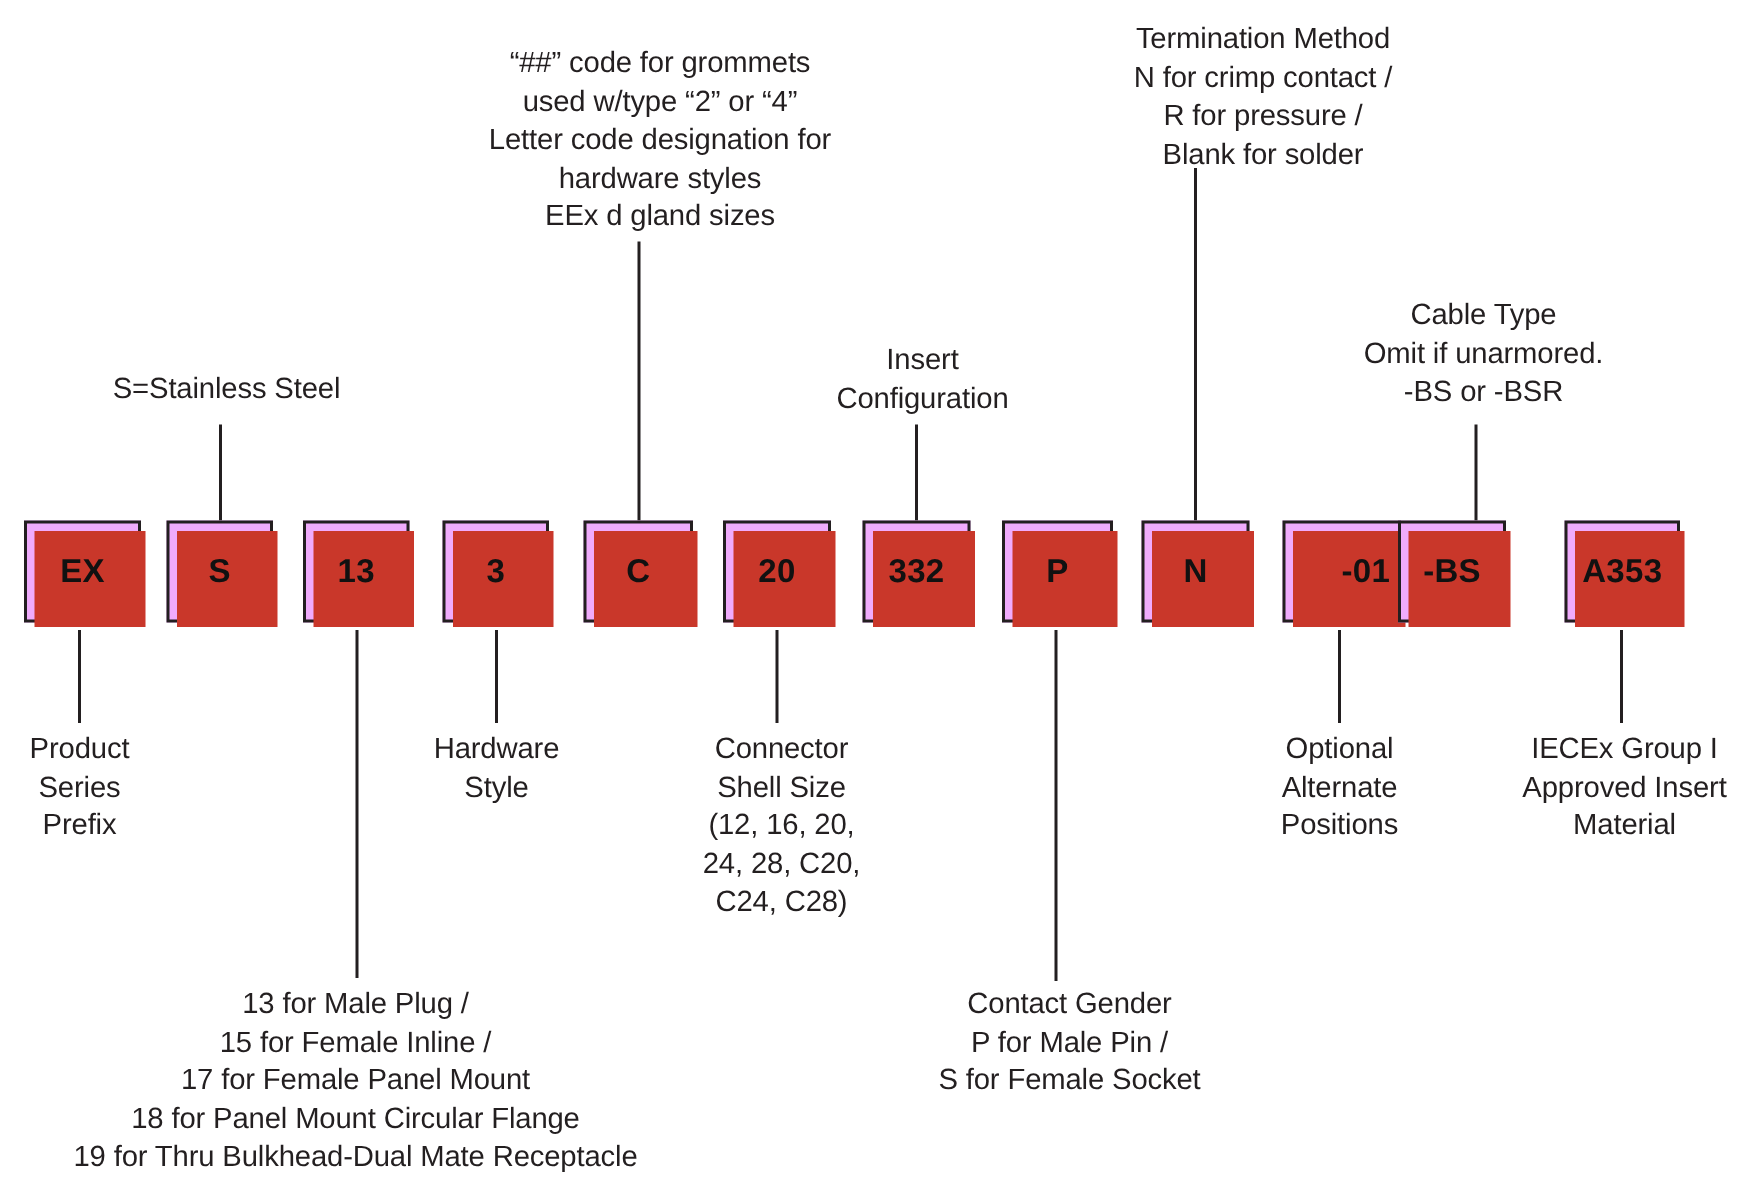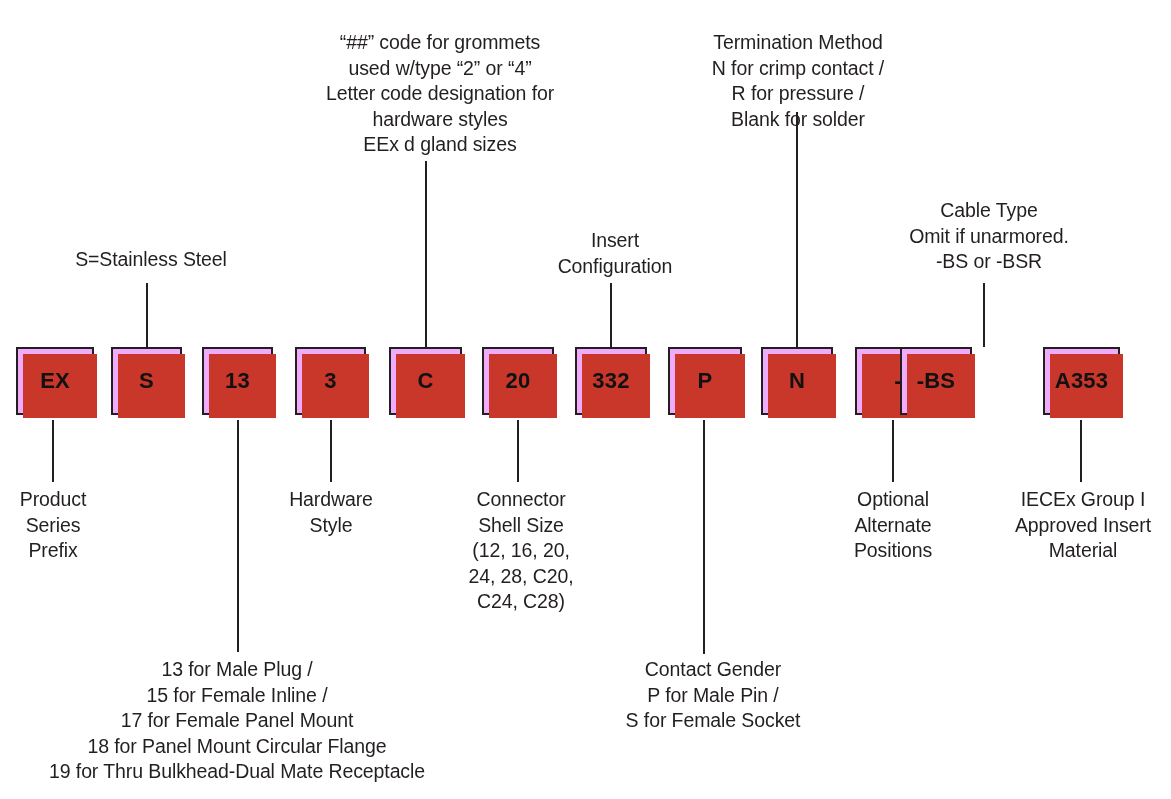--- a/index.html
+++ b/index.html
@@ -69,21 +69,21 @@
 <div id="stage">
 
   <div class="note" style="left:440px; top:30px; transform:translateX(-50%); width:520px;">
     <span class="ln">“##” code for grommets</span>
     <span class="ln">used w/type “2” or “4”</span>
     <span class="ln">Letter code designation for</span>
     <span class="ln">hardware styles</span>
     <span class="ln">EEx d gland sizes</span>
   </div>
 
-  <div class="note" style="left:798px; top:14px; transform:translateX(-50%); width:420px;margin-top:16px;">
+  <div class="note" style="left:842px; top:14px; transform:translateX(-50%); width:420px;">
     <span class="ln">Termination Method</span>
     <span class="ln">N for crimp contact /</span>
     <span class="ln">R for pressure /</span>
     <span class="ln">Blank for solder</span>
   </div>
 
   <div class="note" style="left:989px; top:198px; transform:translateX(-50%); width:380px;">
     <span class="ln">Cable Type</span>
     <span class="ln">Omit if unarmored.</span>
     <span class="ln">-BS or -BSR</span>
@@ -131,21 +131,21 @@
   </div>
   <div class="code-box" style="left:668px; width:74px;">
     <span>P</span>
   </div>
   <div class="code-box" style="left:761px; width:72px;">
     <span>N</span>
   </div>
   <div class="code-box" style="left:855px; width:79px;padding-left:32px;">
     <span>-01</span>
   </div>
-  <div class="code-box" style="left:900px; width:72px;">
+  <div class="code-box" style="left:932px; width:72px;">
     <span>-BS</span>
   </div>
   <div class="code-box" style="left:1043px; width:77px;">
     <span>A353</span>
   </div>
 
   <div class="lead" style="left:52px; top:420px; height:62px;"></div>
 
   <div class="lead" style="left:237px; top:420px; height:232px;"></div>
 

